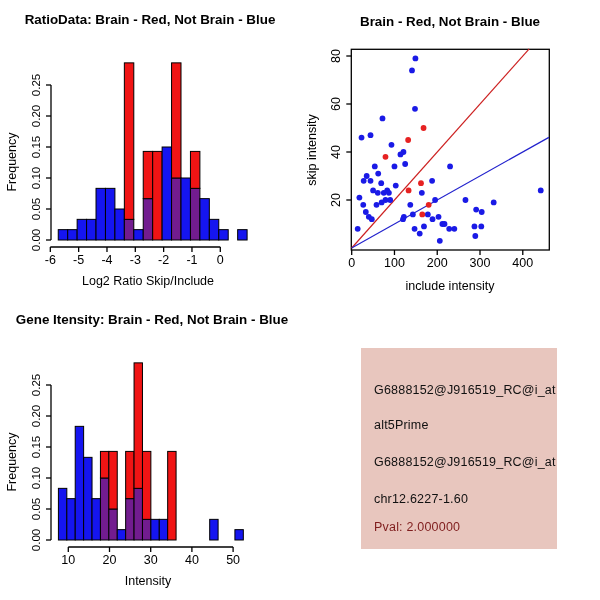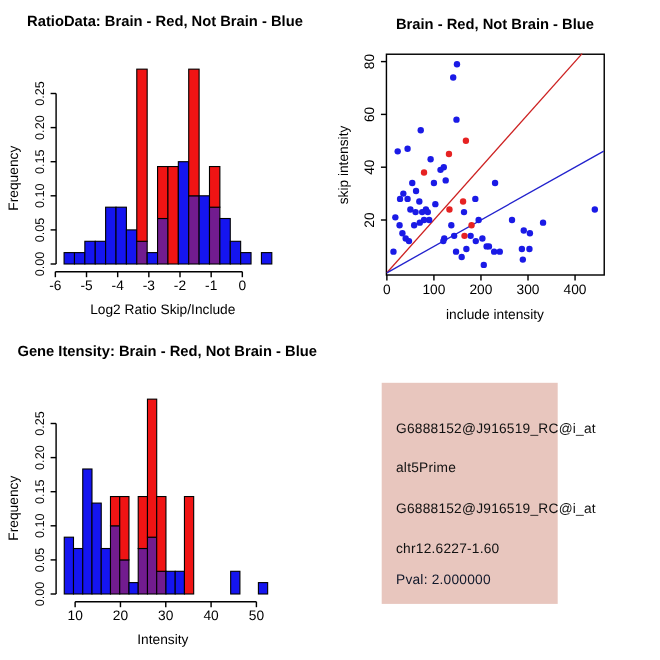--- a/index.html
+++ b/index.html
@@ -6,21 +6,21 @@
   .canvas{
     position:relative;width:600px;height:600px;background:#ffffff;overflow:hidden;
     font-family:"Liberation Sans","DejaVu Sans",sans-serif;
   }
   .canvas svg{position:absolute;}
   #svg-ratio_hist{left:0;top:0;}
   #svg-scatter{left:300px;top:0;}
   #svg-gene_hist{left:0;top:300px;}
   .info{position:absolute;left:300px;top:300px;width:300px;height:300px;}
   .info-box{
-    position:absolute;left:47px;top:48px;width:160px;height:201px;
+    position:absolute;left:61px;top:48px;width:196px;height:201px;
   }
   .iline{
     position:absolute;left:13px;font-size:12.5px;color:#111;white-space:nowrap;
     letter-spacing:0.2px;
   }
   svg text{font-family:"Liberation Sans","DejaVu Sans",sans-serif;}
 </style>
 </head>
 <body>
 
@@ -224,16 +224,16 @@
       <rect x="209.6984" y="219.35399999999998" width="8.4048" height="20.646000000000015" fill="#1515f0" stroke="#000" stroke-width="1"></rect>
       <rect x="234.91280000000003" y="229.64600000000002" width="8.4048" height="10.353999999999985" fill="#1515f0" stroke="#000" stroke-width="1"></rect>
     </svg>
 
   <div class="info">
     <div class="info-box" id="info-box" style="background: rgb(232, 198, 190);">
       <div class="iline" style="top:35px">G6888152@J916519_RC@i_at</div>
       <div class="iline" style="top:70px">alt5Prime</div>
       <div class="iline" style="top:107px">G6888152@J916519_RC@i_at</div>
       <div class="iline" style="top:144px">chr12.6227-1.60</div>
-      <div class="iline" style="top: 172px; color: #0f172a;" id="pval-line">Pval: 2.000000</div>
+      <div class="iline" style="top: 172px; color: #7f1d1d;" id="pval-line">Pval: 2.000000</div>
     </div>
   </div>
 </div>
 
 </body></html>

